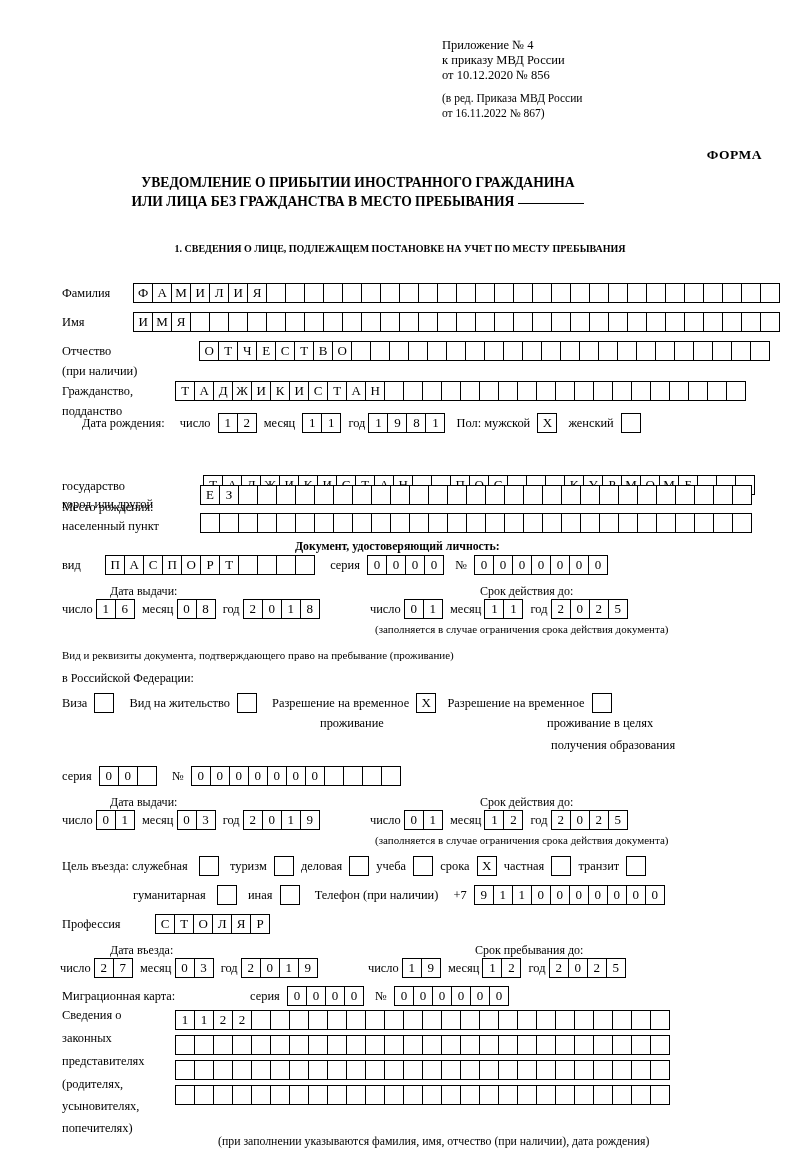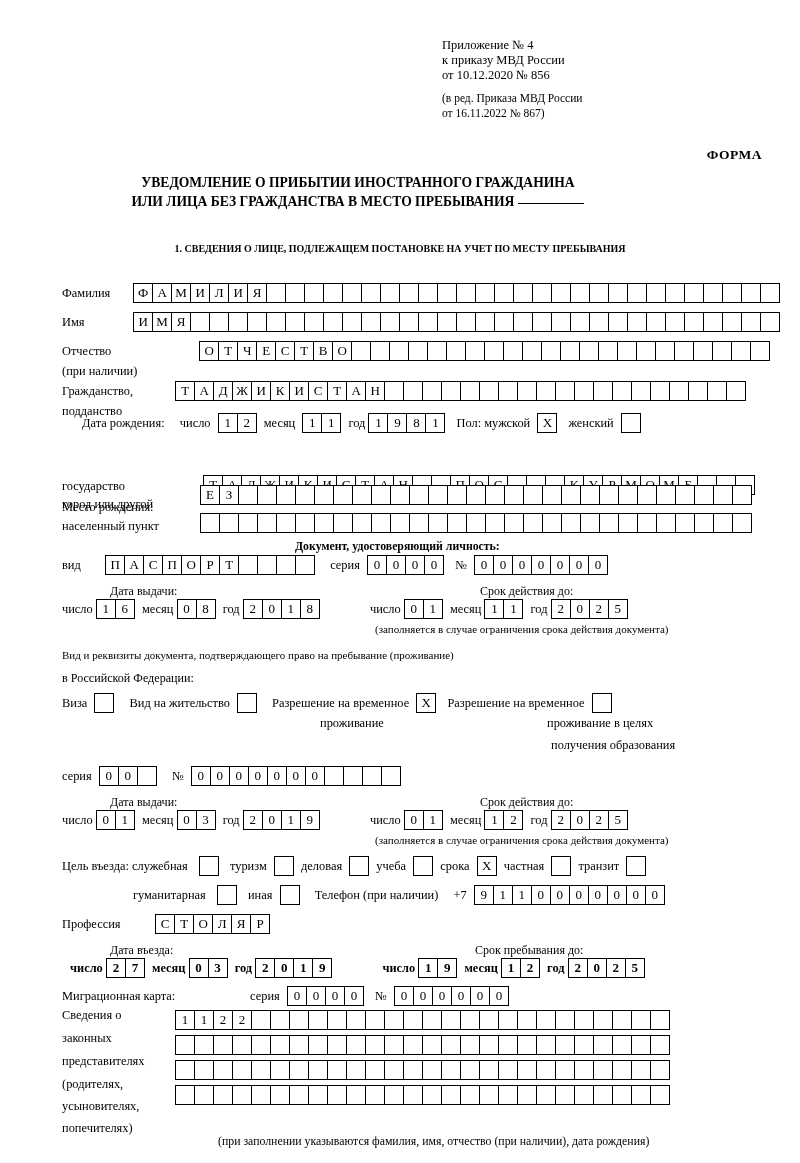--- a/index.html
+++ b/index.html
@@ -244,21 +244,21 @@
   </div>
 
   <div class="row" style="top:914px;left:62px;">
     <span class="lbl" style="width:90px;">Профессия</span>
     <span class="cells" id="cells-profession"><span class="c">С</span><span class="c">Т</span><span class="c">О</span><span class="c">Л</span><span class="c">Я</span><span class="c">Р</span></span>
   </div>
 
   <div class="row small" style="top:943px;left:110px;">Дата въезда:</div>
   <div class="row small" style="top:943px;left:475px;">Срок пребывания до:</div>
 
-  <div class="row" style="top:958px;left:70px;font-weight:bold;">
+  <div class="row" style="top:958px;left:60px;">
     <span class="lbl">число</span>
     <span class="cells" id="cells-entday"><span class="c">2</span><span class="c">7</span></span><span class="sp4"></span>
     <span class="lbl">месяц</span>
     <span class="cells" id="cells-entmonth"><span class="c">0</span><span class="c">3</span></span><span class="sp4"></span>
     <span class="lbl">год</span>
     <span class="cells" id="cells-entyear"><span class="c">2</span><span class="c">0</span><span class="c">1</span><span class="c">9</span></span>
     <span class="sp12"></span><span class="sp12"></span><span class="sp12"></span><span class="sp8"></span>
     <span class="lbl">число</span>
     <span class="cells" id="cells-stayday"><span class="c">1</span><span class="c">9</span></span><span class="sp4"></span>
     <span class="lbl">месяц</span>

